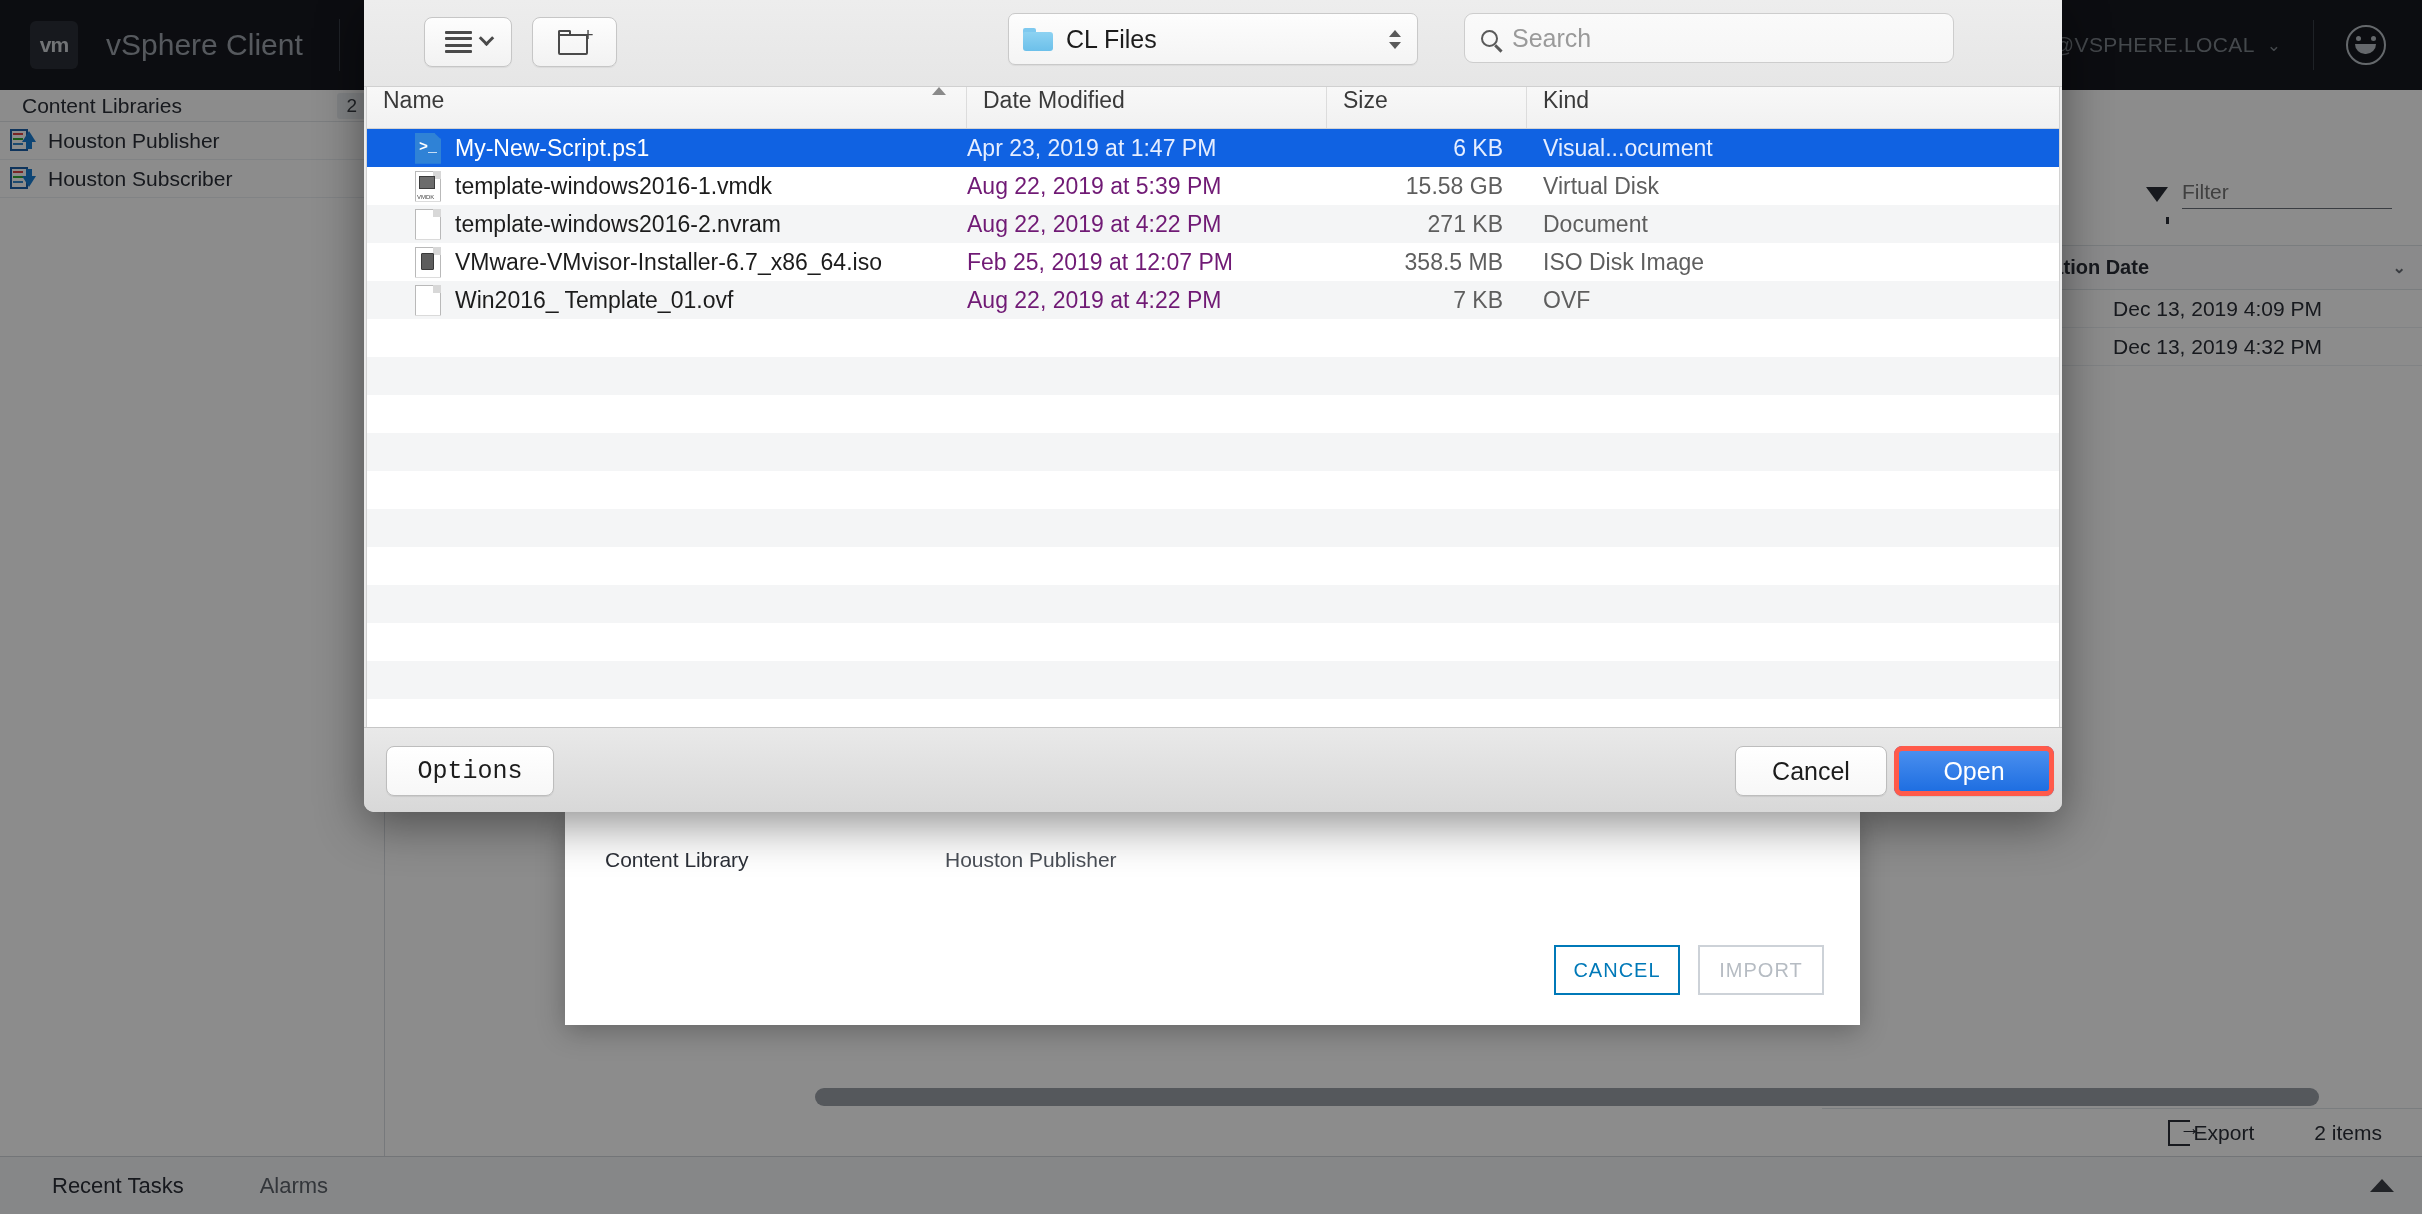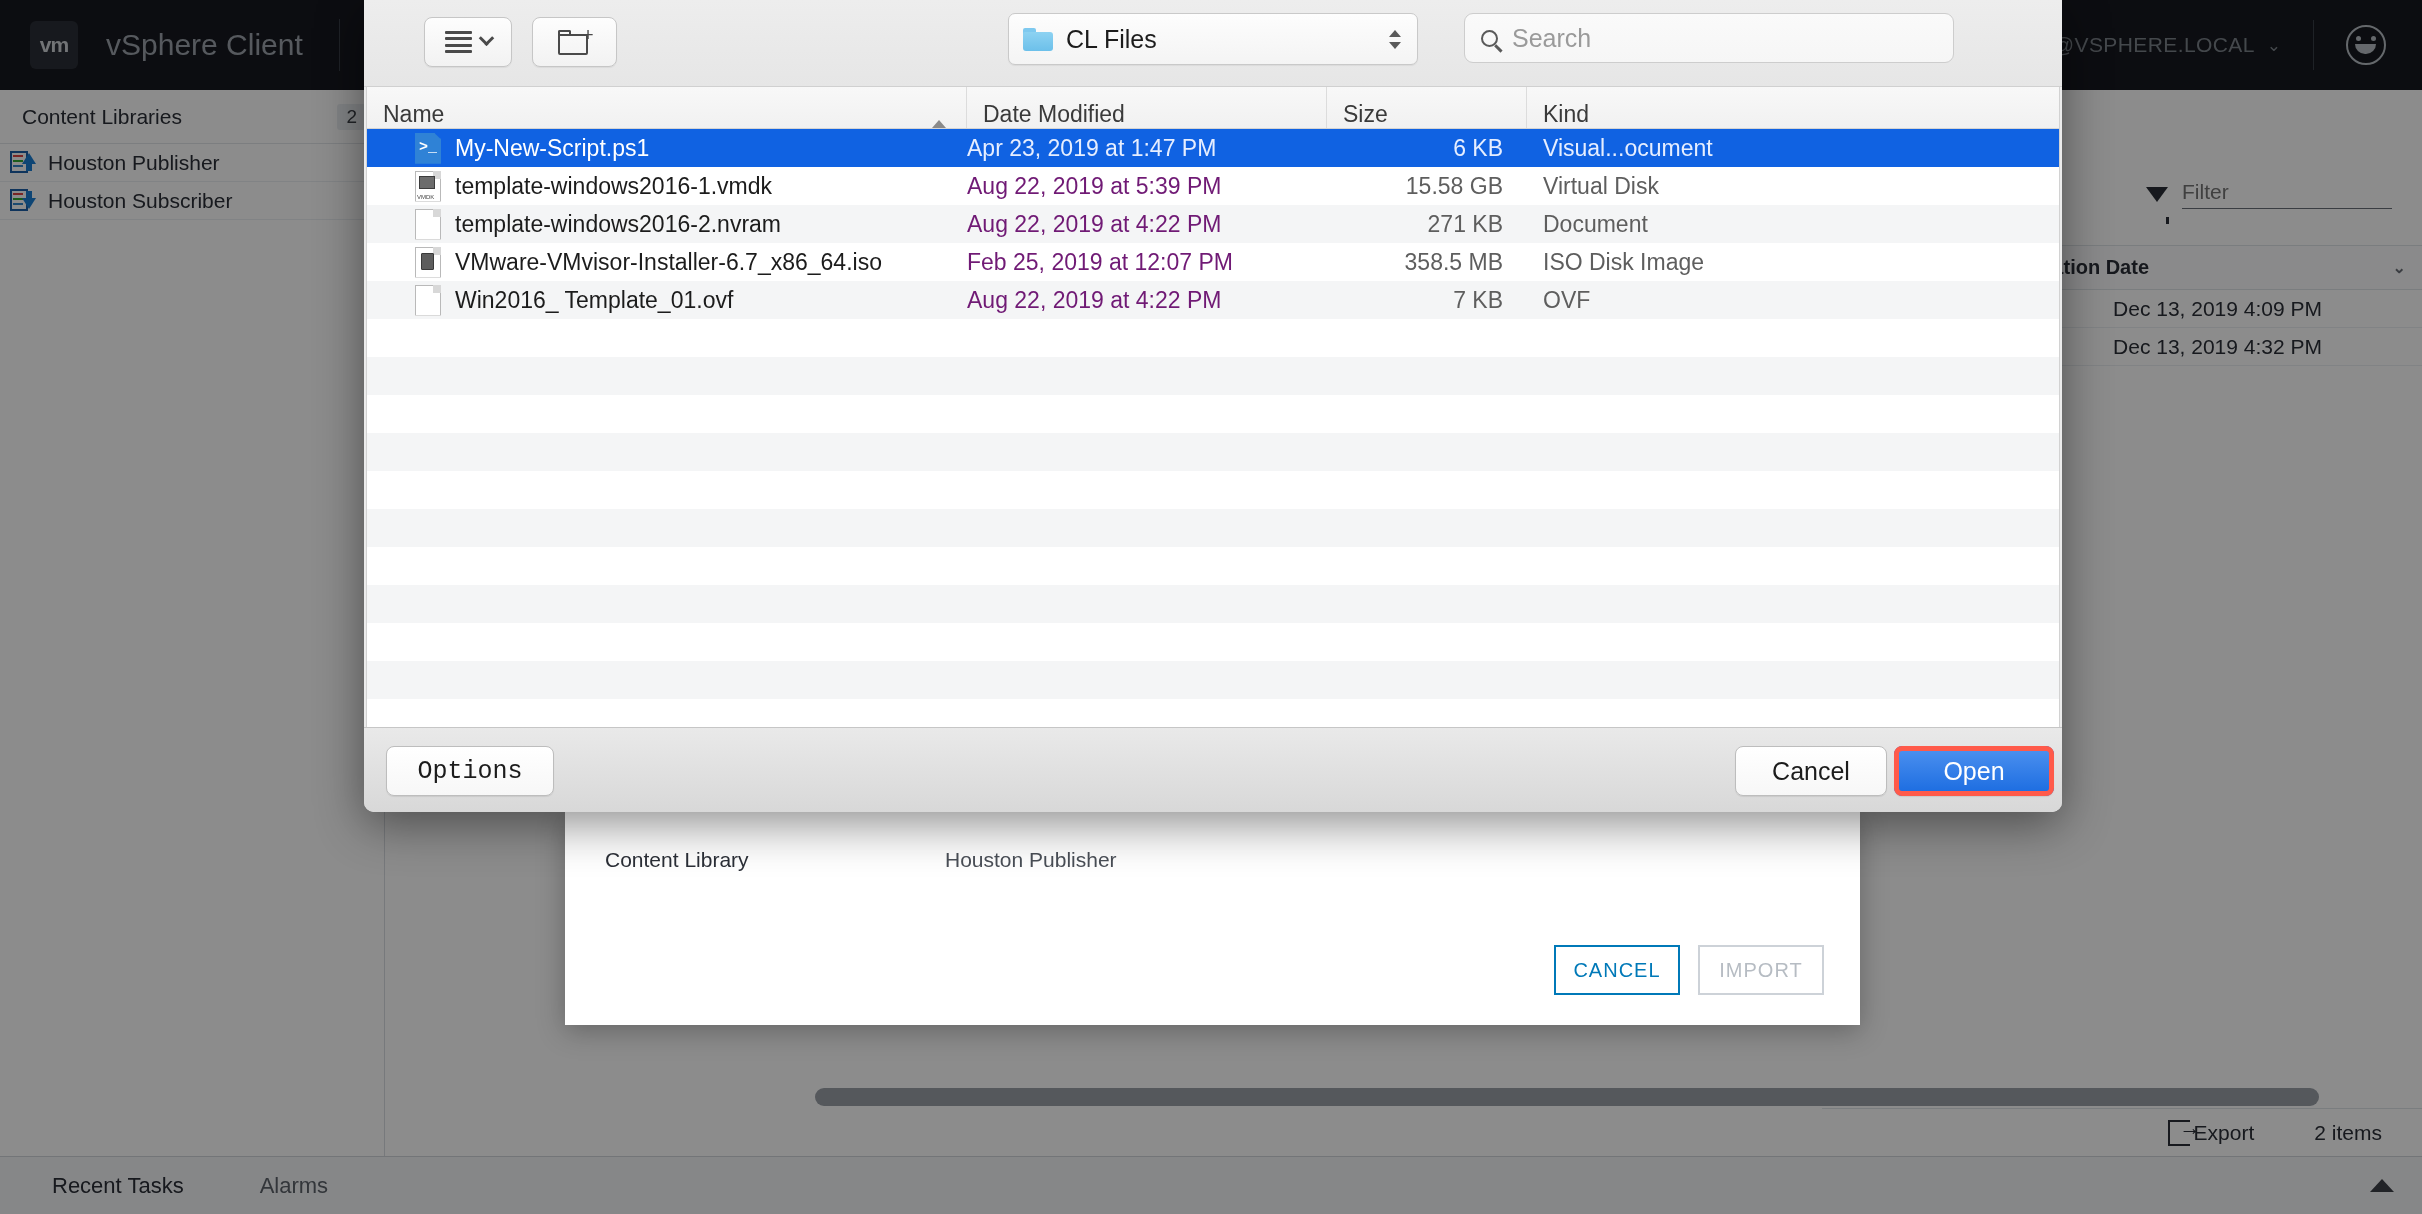--- a/index.html
+++ b/index.html
@@ -52,21 +52,21 @@
     position: absolute; left: 7px; top: 17px; width: 21px; height: 10px;
     background: #b9bec5; border-radius: 0 0 11px 11px;
   }
 
   
   .vs-sidebar {
     position: absolute; left: 0; top: 90px; width: 385px; bottom: 0;
     background: #ffffff; border-right: 1px solid #d9dde2;
   }
   .sb-header {
-    height: 54px; display: flex; align-items: center; justify-content: space-between;
+    height: 32px; display: flex; align-items: center; justify-content: space-between;
     padding: 0 18px 0 22px; font-size: 21px; color: #2b2f37;
     border-bottom: 1px solid #e2e5e9;
   }
   .sb-count {
     font-size: 19px; color: #3c4048; background: #eceff2; border-radius: 3px;
     padding: 2px 9px;
   }
   .sb-item {
     height: 38px; display: flex; align-items: center; gap: 12px;
     padding-left: 10px; font-size: 21px; color: #2b2f37;
@@ -272,21 +272,21 @@
     flex: 1; margin: 0 2px; background: #fff;
     display: flex; flex-direction: column; overflow: hidden;
     border-left: 1px solid #d2d2d2; border-right: 1px solid #d2d2d2;
   }
   .fd-colhead {
     height: 42px; flex: none; display: flex; align-items: stretch;
     background: linear-gradient(#f8f8f8,#f1f1f1);
     border-bottom: 1px solid #d4d4d4;
   }
   .fd-colhead .col {
-    display: flex; align-items: flex-end; font-size: 23px; color: #3a3a3a;
+    display: flex; align-items: flex-start; font-size: 23px; color: #3a3a3a;
     padding-left: 16px; border-right: 1px solid #dcdcdc;
     position: relative;
   }
   .fd-colhead .col:last-child { border-right: none; }
   .sort-asc {
     position: absolute; right: 20px; width: 0; height: 0;
     border-left: 7px solid transparent; border-right: 7px solid transparent;
     border-bottom: 8px solid #8a8a8a;
   }
   .fd-rows { flex: 1; overflow: hidden; }

